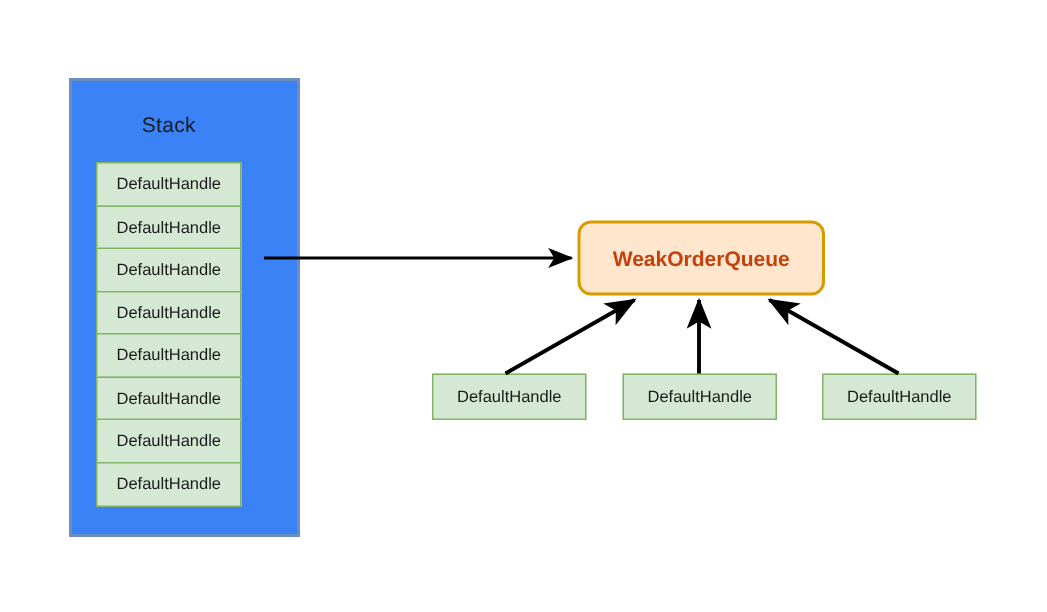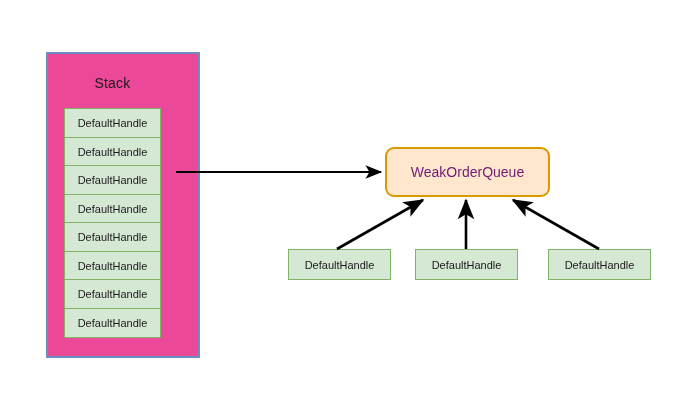--- a/index.html
+++ b/index.html
@@ -24,21 +24,21 @@
     height: 408px;
   }
 
   
   .stack-container {
     position: absolute;
     left: 46px;
     top: 52px;
     width: 154px;
     height: 306px;
-    background: #ec4899;
+    background: #3b82f6;
     border: 2px solid #6c8ebf;
     box-sizing: border-box;
   }
   .stack-title {
     position: absolute;
     left: 0;
     top: 20px;
     width: 129px;
     text-align: center;
     font-size: 14px;
@@ -76,21 +76,22 @@
     width: 165px;
     height: 50px;
     background: #ffe6cc;
     border: 2px solid #d79b00;
     border-radius: 9px;
     box-sizing: border-box;
     display: flex;
     align-items: center;
     justify-content: center;
     font-size: 14px;
-    color: #701a75;
+    color: #c2410c;
+    font-weight: bold;
   }
 
   
   .handle-box {
     position: absolute;
     width: 103px;
     height: 31px;
     background: #d5e8d4;
     border: 1.5px solid #82b366;
     box-sizing: border-box;

